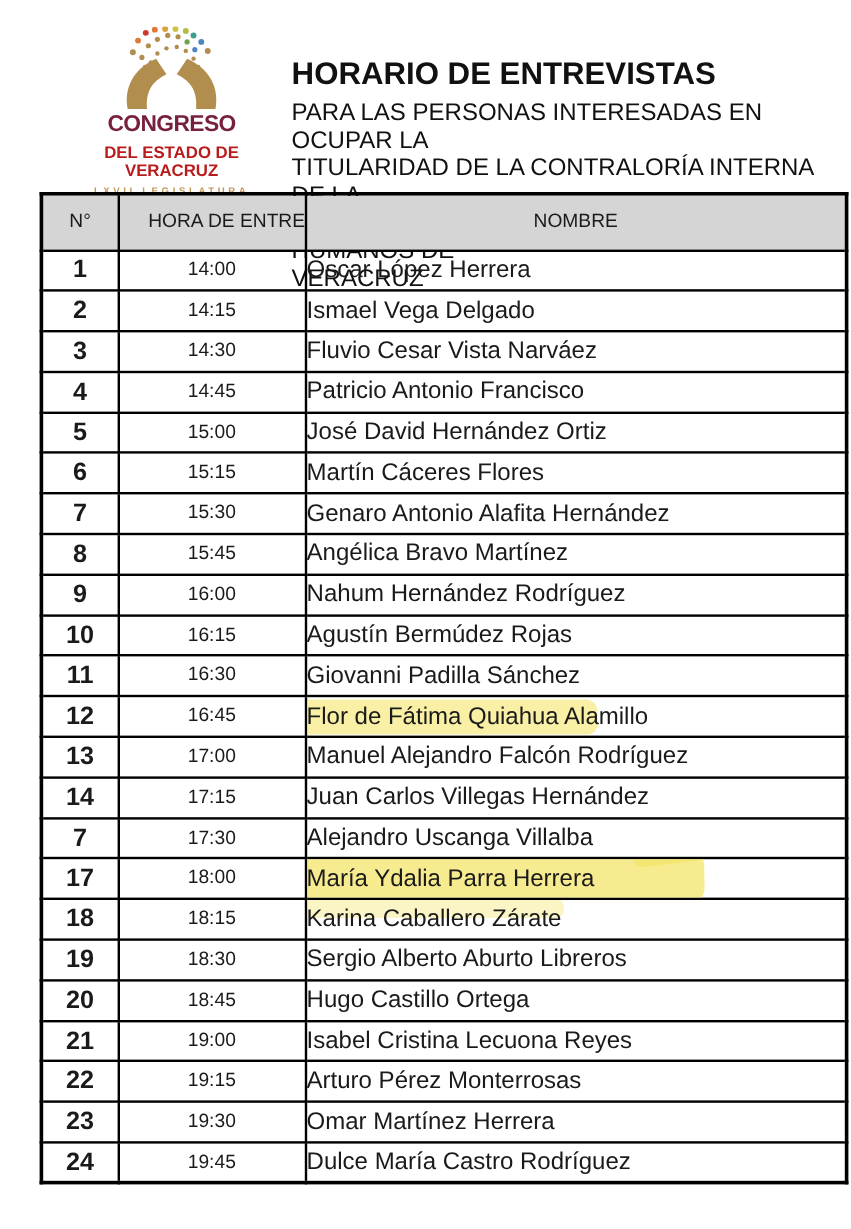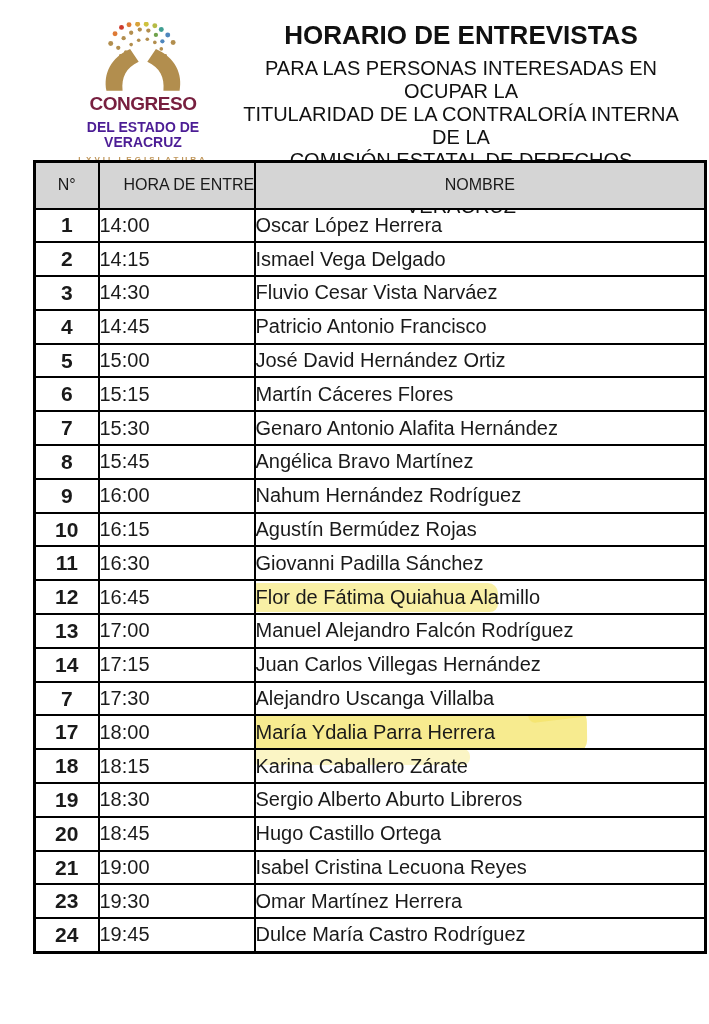--- a/index.html
+++ b/index.html
@@ -40,23 +40,22 @@
     font-weight: 700;
     letter-spacing: 3px;
     line-height: 9px;
     margin-top: 5px;
   }
 
   
   .titleblock {
     position: absolute;
     left: 243px;
-    top: 20px;
+    top: 46px;
     width: 436px;
-    text-align: center;
   }
   .doc-title {
     font-size: 26px;
     font-weight: 700;
     line-height: 30px;
     letter-spacing: 0px;
     margin: 0;
     color: #111;
   }
   .doc-subtitle {
@@ -97,21 +96,22 @@
     white-space: normal;
   }
   thead th.h-hora { padding: 0 24px; }
   tbody tr { height: 33.8px; }
   td.c-num {
     font-weight: 700;
     font-size: 21px;
     text-align: center;
   }
   td.c-time {
-    font-size: 20px;
+    font-size: 16px;
+    text-align: center;
   }
   td.c-name {
     font-size: 20px;
     padding-left: 7px;
     position: relative;
   }
   td.c-name .name-text { position: relative; z-index: 1; }
 
   
   td.hl-partial::before {
@@ -181,21 +181,21 @@
         <circle cx="53" cy="2" r="2.3" fill="#cfc23e"></circle>
       <circle cx="61" cy="3.5" r="2.3" fill="#b5bb45"></circle>
         <circle cx="67" cy="7" r="2.3" fill="#3f9e91"></circle>
       <circle cx="73" cy="12" r="2.3" fill="#4e86bd"></circle>
         <circle cx="78" cy="19" r="2.3" fill="#b28e4e"></circle>
 
       <circle cx="29" cy="31" r="1.2" fill="#b28e4e"></circle>
         <circle cx="71" cy="31" r="1.2" fill="#b28e4e"></circle>
     </svg>
     <div class="logo-title" style="color:#771f3f">CONGRESO</div>
-    <div class="logo-sub" style="color:#4c1d95">DEL ESTADO DE VERACRUZ</div>
+    <div class="logo-sub" style="color:#b91c1c">DEL ESTADO DE VERACRUZ</div>
     <div class="logo-leg" style="color:#c0975c">LXVII LEGISLATURA</div>
   </div>
 
   <div class="titleblock">
     <h1 class="doc-title">HORARIO DE ENTREVISTAS</h1>
     <div class="doc-subtitle">
       <div>PARA LAS PERSONAS INTERESADAS EN OCUPAR LA</div>
       <div>TITULARIDAD DE LA CONTRALORÍA INTERNA DE LA</div>
       <div>COMISIÓN ESTATAL DE DERECHOS HUMANOS DE</div>
       <div>VERACRUZ</div>
@@ -371,20 +371,27 @@
     </tr>
 
     <tr>
       <td class="c-num">21</td>
       <td class="c-time">19:00</td>
       <td class="c-name">
         <span class="name-text">Isabel Cristina Lecuona Reyes</span>
       </td>
     </tr>
 
+    <tr>
+      <td class="c-num">22</td>
+      <td class="c-time">19:15</td>
+      <td class="c-name">
+        <span class="name-text">Arturo Pérez Monterrosas</span>
+      </td>
+    </tr>
 
     <tr>
       <td class="c-num">23</td>
       <td class="c-time">19:30</td>
       <td class="c-name">
         <span class="name-text">Omar Martínez Herrera</span>
       </td>
     </tr>
 
     <tr>

